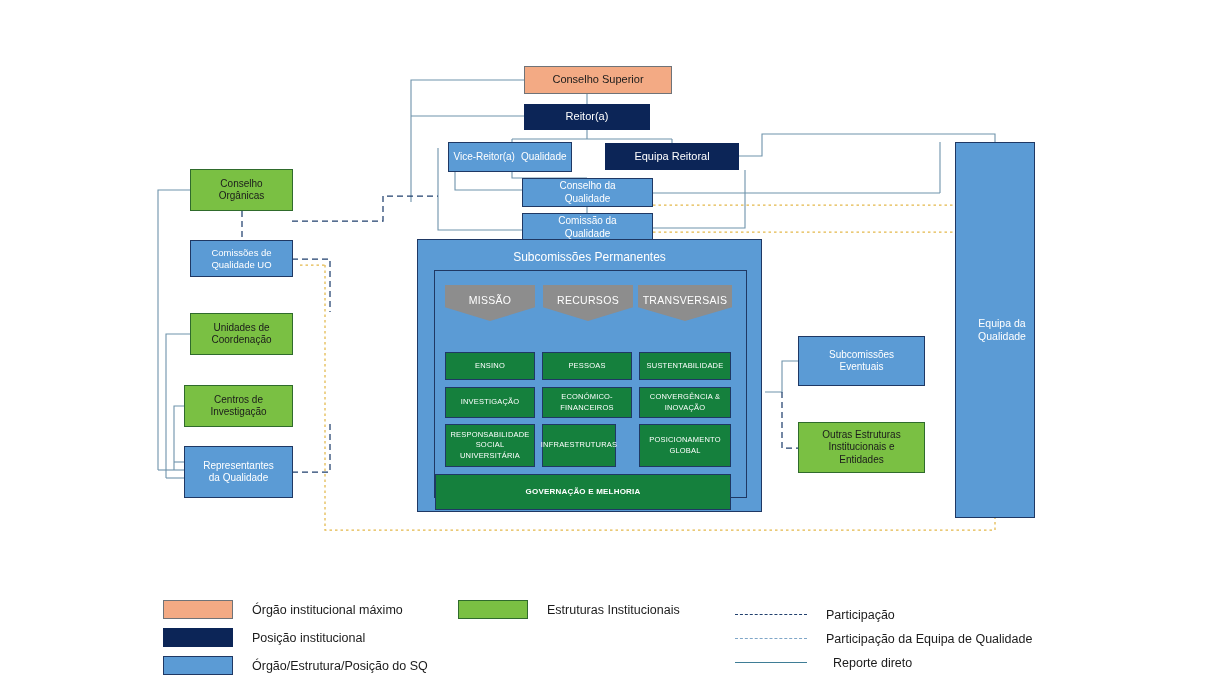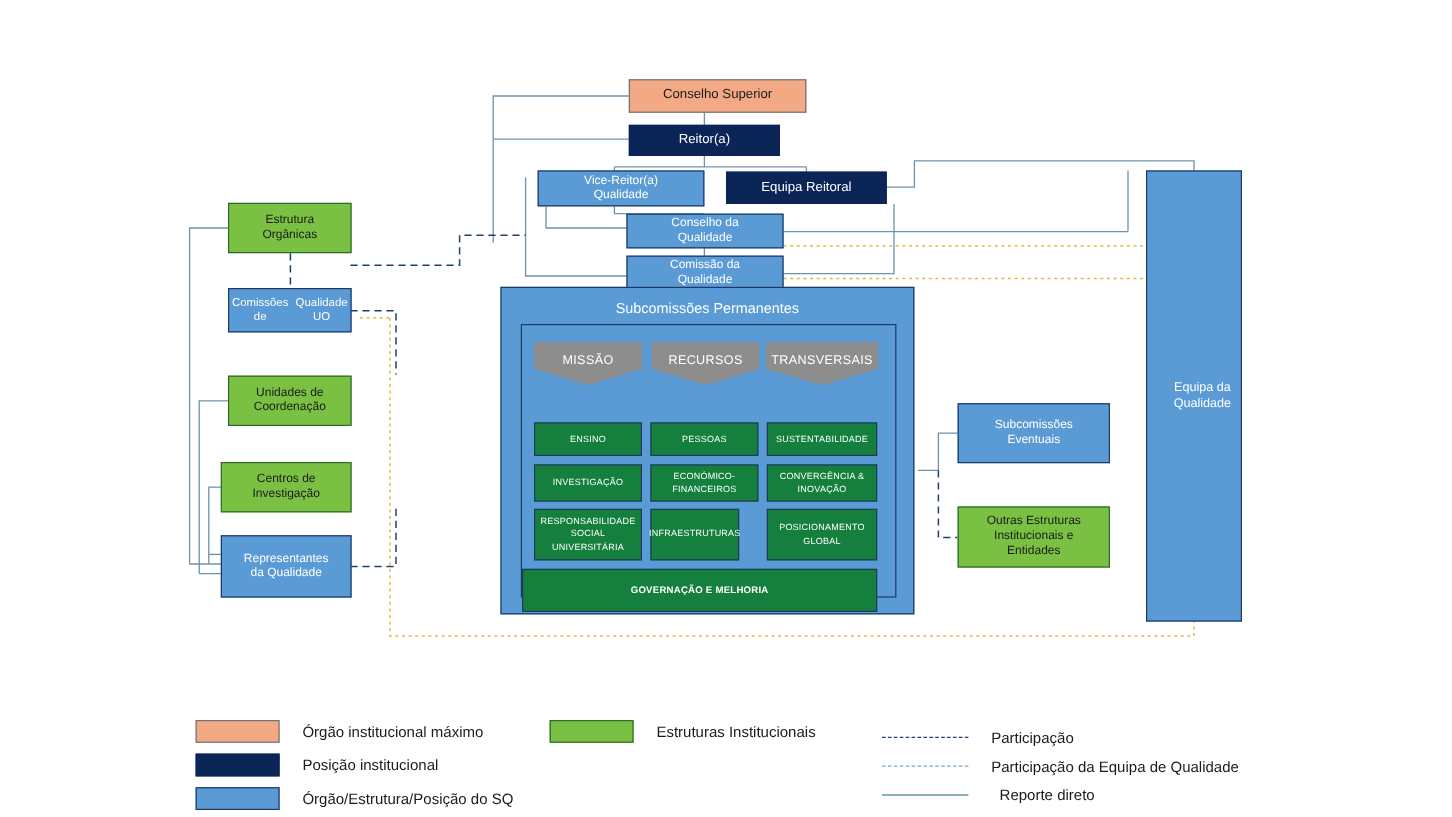--- a/index.html
+++ b/index.html
@@ -111,45 +111,45 @@
   </svg>
 
   <div class="box peach" style="left:524px;top:66px;width:148px;height:28px;font-size:11px;">
     <span>Conselho Superior</span>
   </div>
 
   <div class="box navy" style="left:524px;top:104px;width:126px;height:26px;font-size:11px;">
     <span>Reitor(a)</span>
   </div>
 
-  <div class="box sq" style="left:448px;top:142px;width:139px;height:30px;font-size:10px;flex-direction:column;">
+  <div class="box sq" style="left:448px;top:142px;width:124px;height:30px;font-size:10px;">
     <span>Vice-Reitor(a)</span>
     <span>Qualidade</span>
   </div>
 
   <div class="box navy" style="left:605px;top:143px;width:134px;height:27px;font-size:11px;">
     <span>Equipa Reitoral</span>
   </div>
 
   <div class="box sq" style="left:522px;top:178px;width:131px;height:29px;font-size:10px;flex-direction:column;">
     <span>Conselho da</span>
     <span>Qualidade</span>
   </div>
 
   <div class="box sq" style="left:522px;top:213px;width:131px;height:29px;font-size:10px;flex-direction:column;">
     <span>Comissão da</span>
     <span>Qualidade</span>
   </div>
 
   <div class="box green" style="left:190px;top:169px;width:103px;height:42px;font-size:10px;flex-direction:column;">
-    <span>Estrutura</span>
+    <span>Conselho</span>
     <span>Orgânicas</span>
   </div>
 
-  <div class="box sq" style="left:190px;top:240px;width:103px;height:37px;font-size:9.5px;flex-direction:row;">
+  <div class="box sq" style="left:190px;top:240px;width:103px;height:37px;font-size:9.5px;flex-direction:column;">
     <span>Comissões de</span>
     <span>Qualidade UO</span>
   </div>
 
   <div class="box green" style="left:190px;top:313px;width:103px;height:42px;font-size:10px;flex-direction:column;">
     <span>Unidades de</span>
     <span>Coordenação</span>
   </div>
 
   <div class="box green" style="left:184px;top:385px;width:109px;height:42px;font-size:10px;flex-direction:column;">

